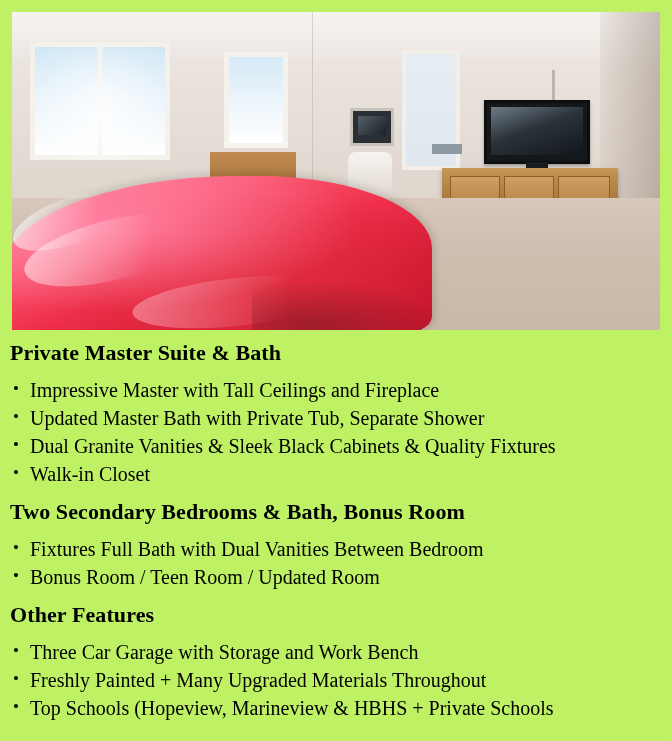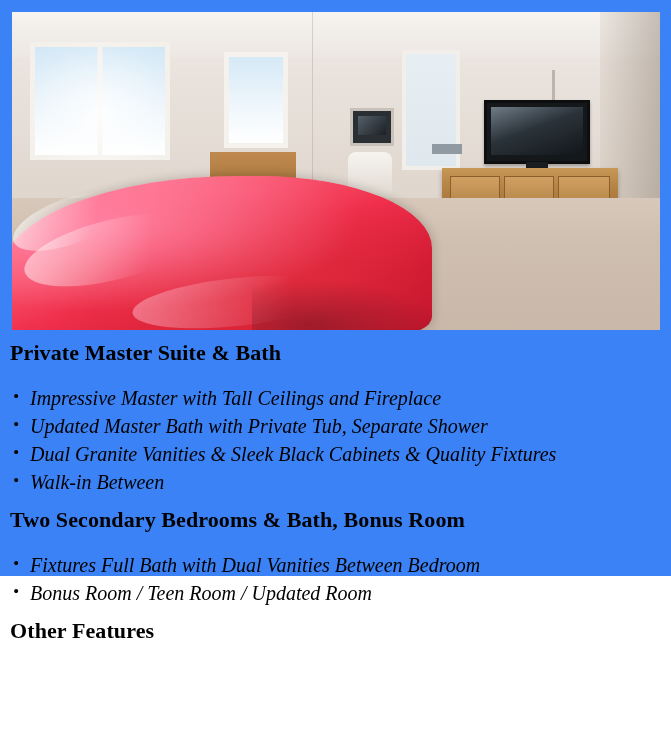--- a/index.html
+++ b/index.html
@@ -10,22 +10,22 @@
   body {
     width: 671px;
     height: 741px;
     font-family: "Liberation Serif", serif;
     color: #000000;
     overflow: hidden;
   }
   .page {
     position: relative;
     width: 671px;
-    height: 576px;
-    background: #3b82f6;
+    height: 741px;
+    background: #bef264;
   }
 
   
   .photo {
     position: absolute;
     left: 12px;
     top: 12px;
     width: 648px;
     height: 318px;
     overflow: hidden;
@@ -217,23 +217,22 @@
     font-family: "Liberation Serif", serif;
     font-weight: bold;
     font-size: 22px;
     line-height: 30px;
     letter-spacing: 0.1px;
     margin: 0 0 1px 0;
   }
   .sec-head.spaced { margin-top: 9px; }
   ul.bullets {
     list-style: none;
-    margin: 16px 0 0 0;
+    margin: 8px 0 0 0;
     padding: 0;
-    font-style: italic;
   }
   ul.bullets li {
     position: relative;
     padding-left: 20px;
     font-size: 20px;
     line-height: 28px;
     white-space: nowrap;
   }
   ul.bullets li::before {
     content: "\2022";
@@ -280,25 +279,30 @@
     </div>
   </div>
 
   <div class="content">
 
     <h2 class="sec-head">Private Master Suite &amp; Bath</h2>
     <ul class="bullets">
       <li>Impressive Master with Tall Ceilings and Fireplace</li>
       <li>Updated Master Bath with Private Tub, Separate Shower</li>
       <li>Dual Granite Vanities &amp; Sleek Black Cabinets &amp; Quality Fixtures</li>
-      <li>Walk-in Between</li>
+      <li>Walk-in Closet</li>
     </ul>
 
     <h2 class="sec-head spaced">Two Secondary Bedrooms &amp; Bath, Bonus Room</h2>
     <ul class="bullets">
       <li>Fixtures Full Bath with Dual Vanities Between Bedroom</li>
       <li>Bonus Room / Teen Room / Updated Room</li>
     </ul>
 
     <h2 class="sec-head spaced">Other Features</h2>
+    <ul class="bullets">
+      <li>Three Car Garage with Storage and Work Bench</li>
+      <li>Freshly Painted + Many Upgraded Materials Throughout</li>
+      <li>Top Schools (Hopeview, Marineview &amp; HBHS + Private Schools</li>
+    </ul>
 
   </div>
 </div>
 
 </body></html>

